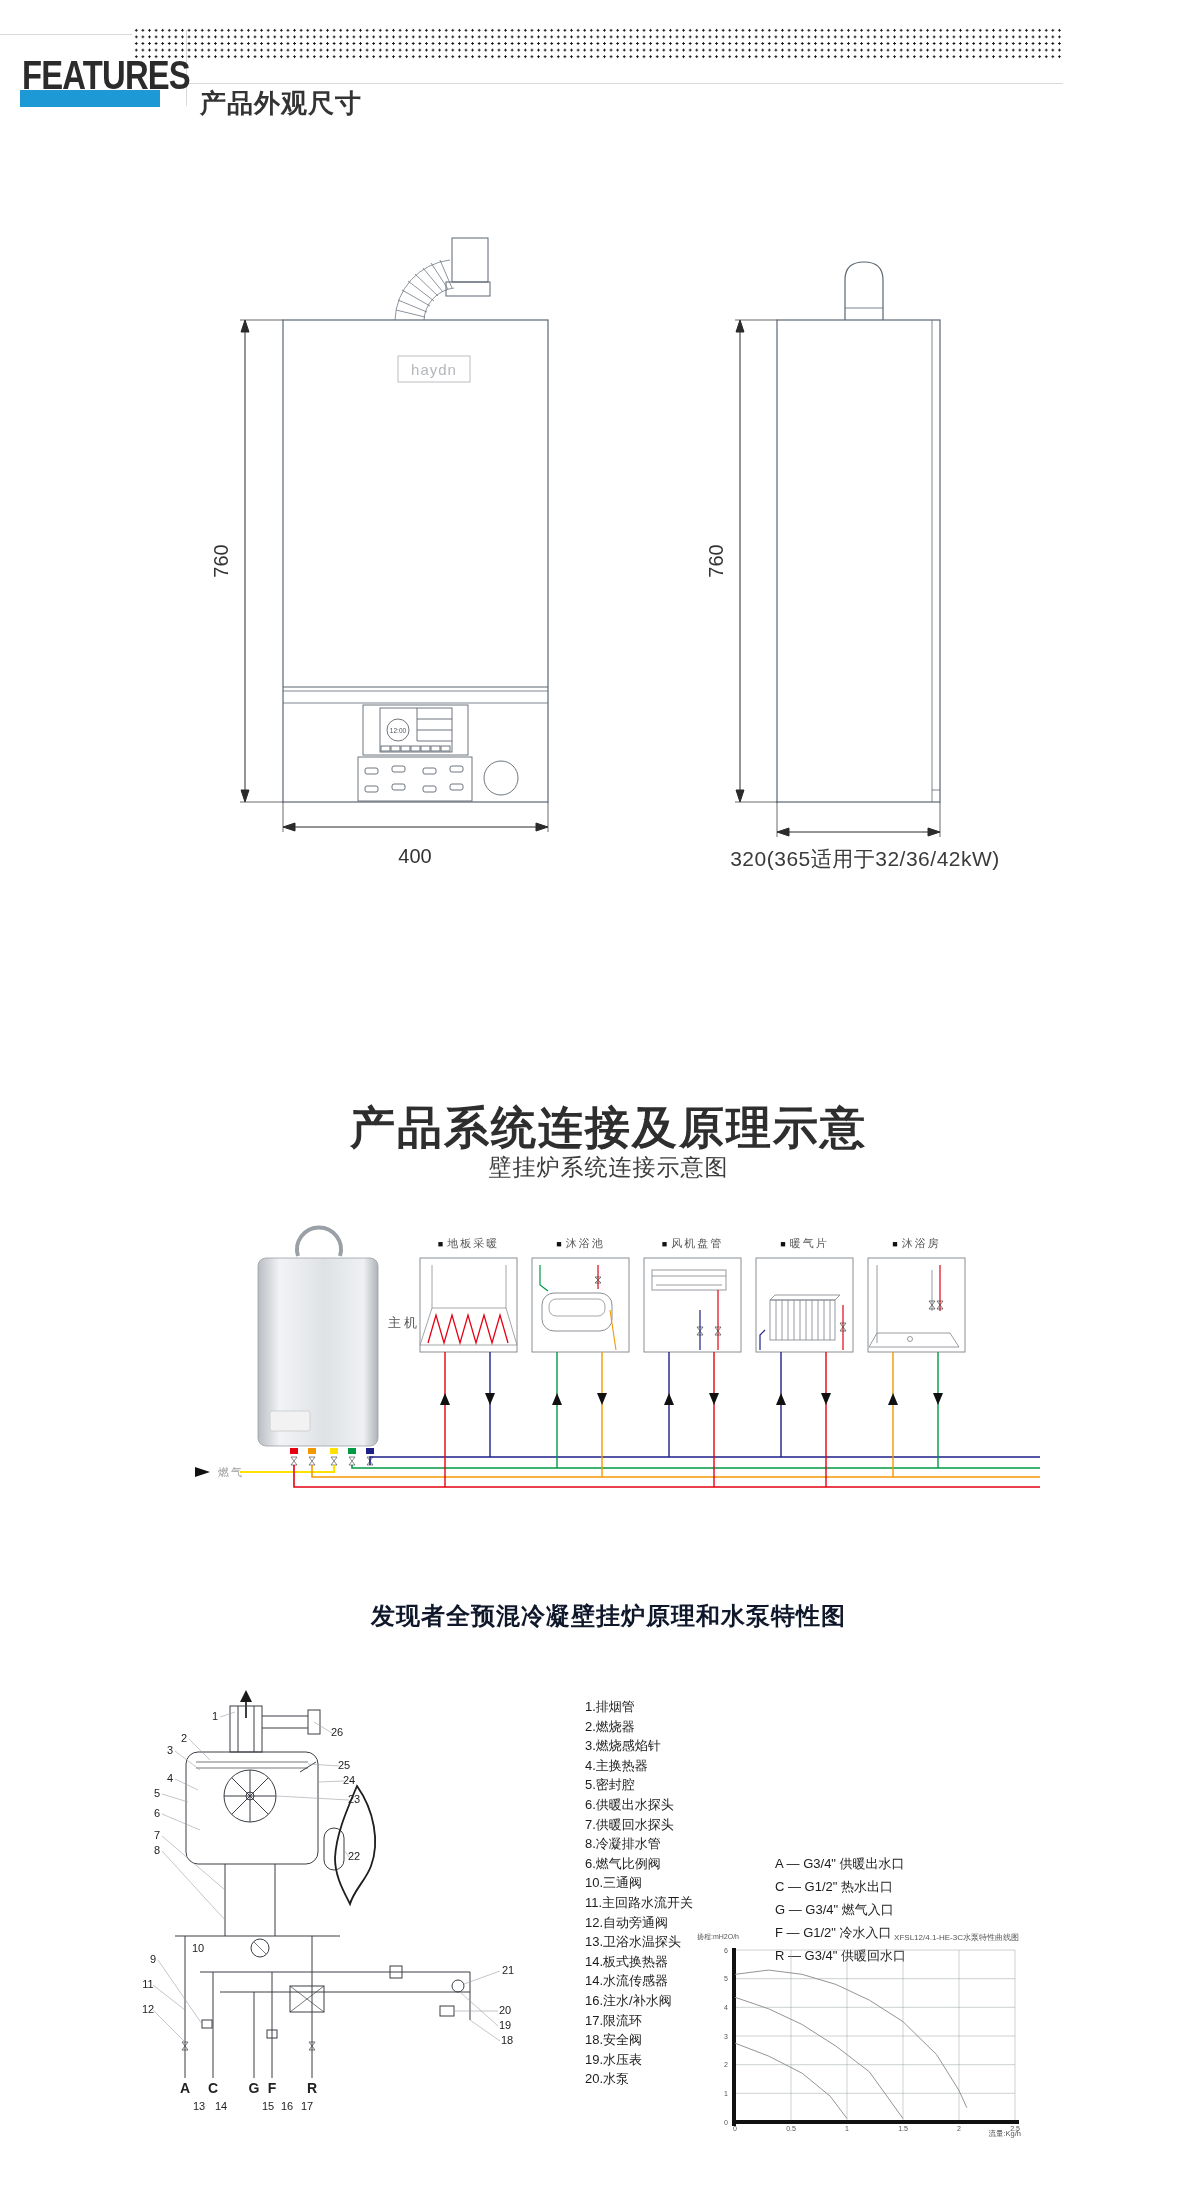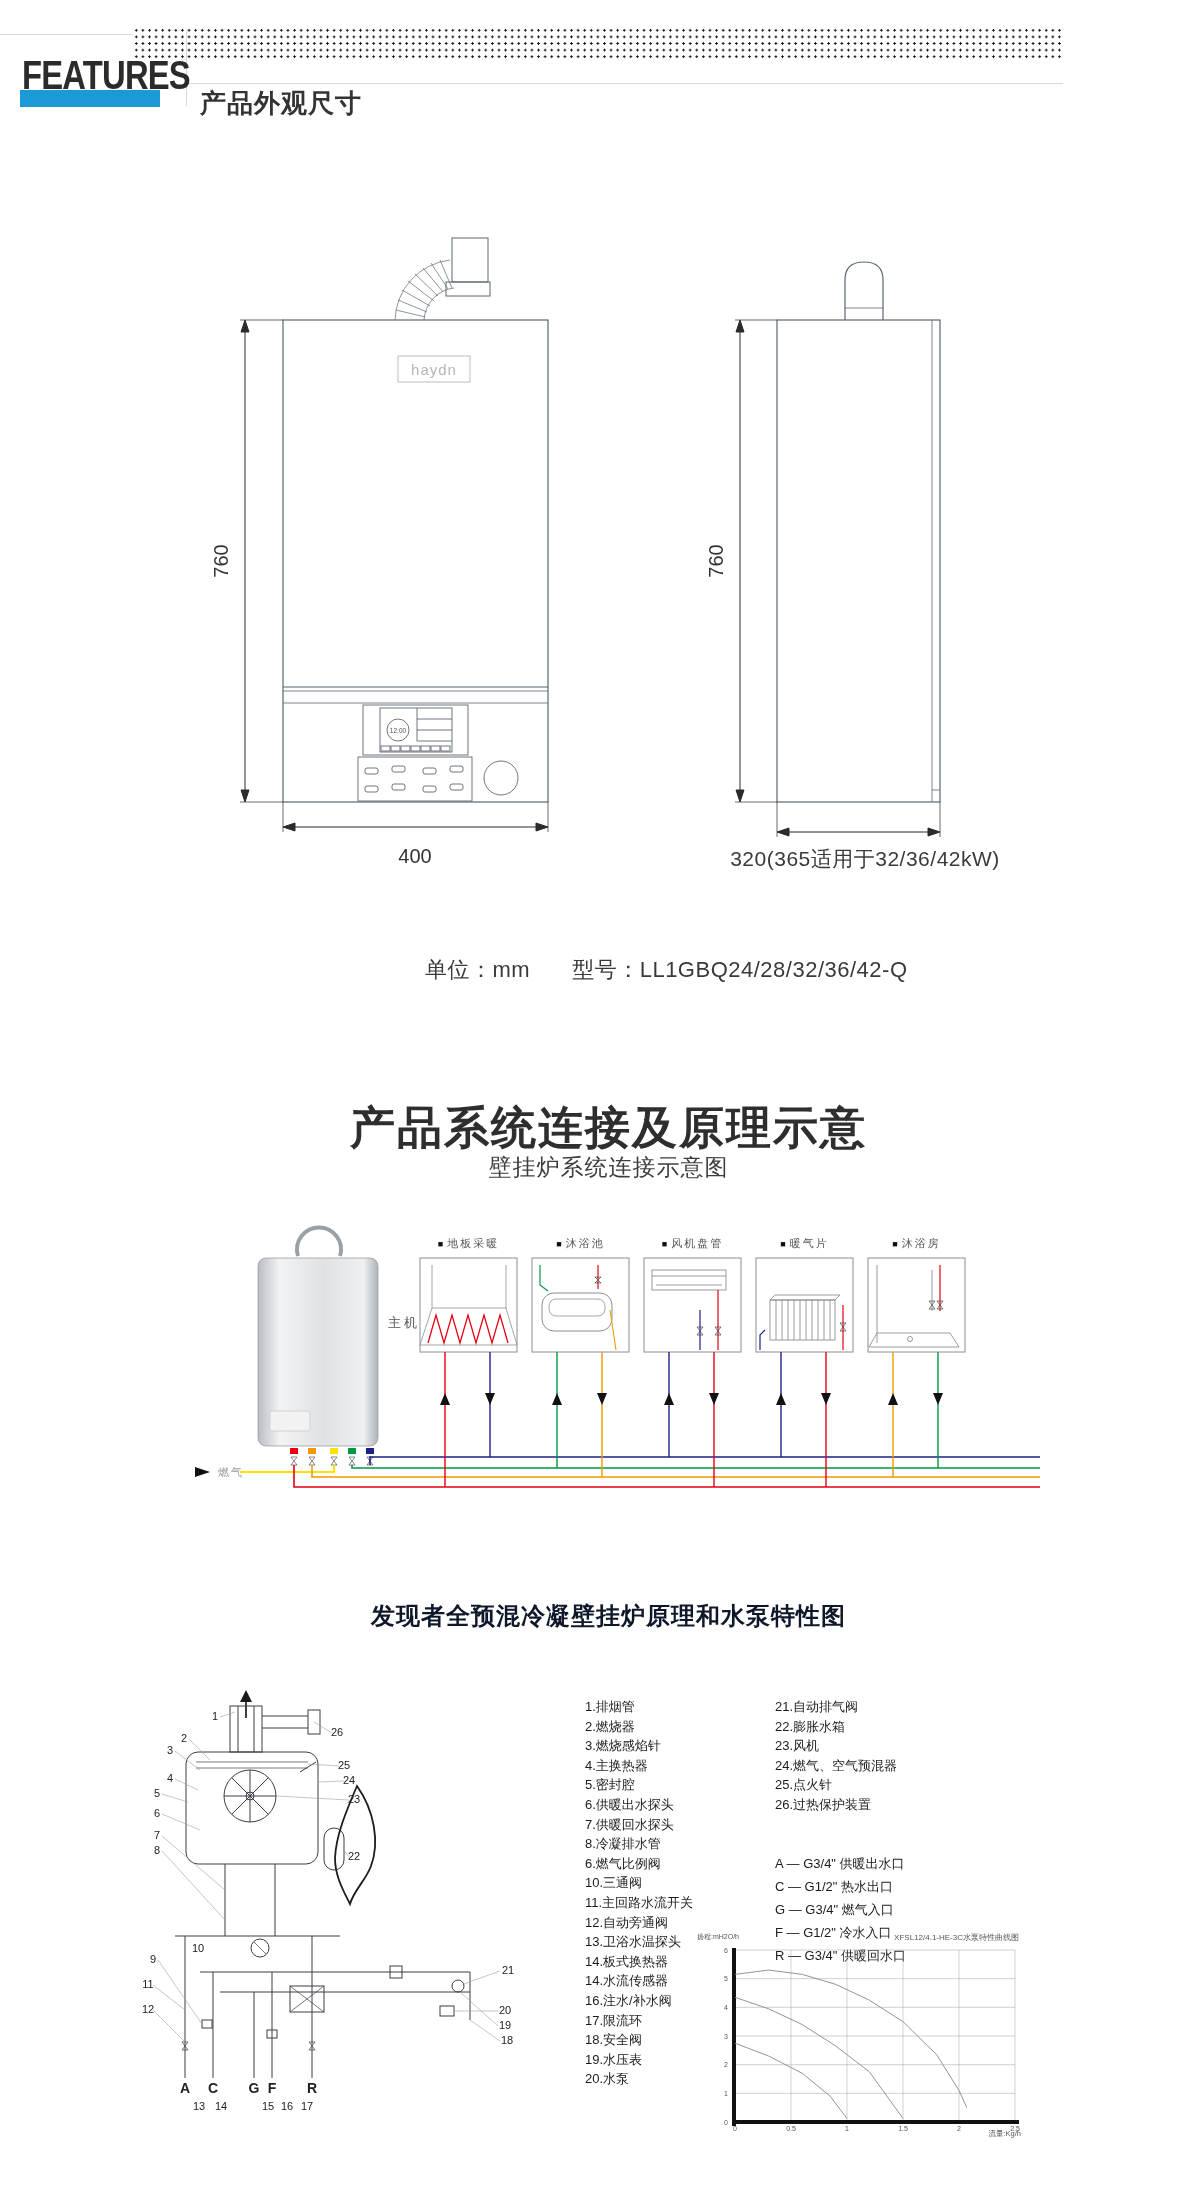--- a/index.html
+++ b/index.html
@@ -136,24 +136,20 @@
     <g stroke="#2b2b2b" stroke-width="1">
       <line x1="95" y1="602" x2="242" y2="602"></line>
       <polygon points="87,602 99,598 99,606" fill="#2b2b2b"></polygon>
       <polygon points="250,602 238,598 238,606" fill="#2b2b2b"></polygon>
       <line x1="87" y1="572" x2="87" y2="607" stroke-width="0.7"></line>
       <line x1="250" y1="572" x2="250" y2="607" stroke-width="0.7"></line>
     </g>
   </svg>
   <div class="abs dim-note" style="left:700px;top:845px;width:330px;text-align:center;">320(365适用于32/36/42kW)</div>
 
-  <div class="abs unit-line" style="left:425px;top:955px;">
-    <span>单位：mm</span>
-    <span>型号：LL1GBQ24/28/32/36/42-Q</span>
-  </div>
 
   <div class="abs big-title" style="left:0;top:1098px;">产品系统连接及原理示意</div>
   <div class="abs sub-title" style="left:0;top:1152px;">壁挂炉系统连接示意图</div>
 
   <div class="abs app-label" style="left:420px;top:1236px;width:97px;">
       <span class="sq">■</span>
       <span>地板采暖</span>
     </div>
   <div class="abs app-label" style="left:532px;top:1236px;width:97px;">
       <span class="sq">■</span>
@@ -439,28 +435,20 @@
       <div>12.自动旁通阀</div>
       <div>13.卫浴水温探头</div>
       <div>14.板式换热器</div>
       <div>14.水流传感器</div>
       <div>16.注水/补水阀</div>
       <div>17.限流环</div>
       <div>18.安全阀</div>
       <div>19.水压表</div>
       <div>20.水泵</div>
     </div>
-  <div class="abs plist" style="left:775px;top:1697px;width:200px;" id="parts-col2">
-      <div>21.自动排气阀</div>
-      <div>22.膨胀水箱</div>
-      <div>23.风机</div>
-      <div>24.燃气、空气预混器</div>
-      <div>25.点火针</div>
-      <div>26.过热保护装置</div>
-    </div>
   <div class="abs ports" style="left:775px;top:1852px;width:220px;" id="ports-list">
       <div>A — G3/4" 供暖出水口</div>
       <div>C — G1/2" 热水出口</div>
       <div>G — G3/4" 燃气入口</div>
       <div>F — G1/2" 冷水入口</div>
       <div>R — G3/4" 供暖回水口</div>
     </div>
 
   <svg class="abs" style="left:695px;top:1928px;" width="330" height="212" viewBox="0 0 330 212">
     <g stroke="#9aa0a6" stroke-width="0.5">

